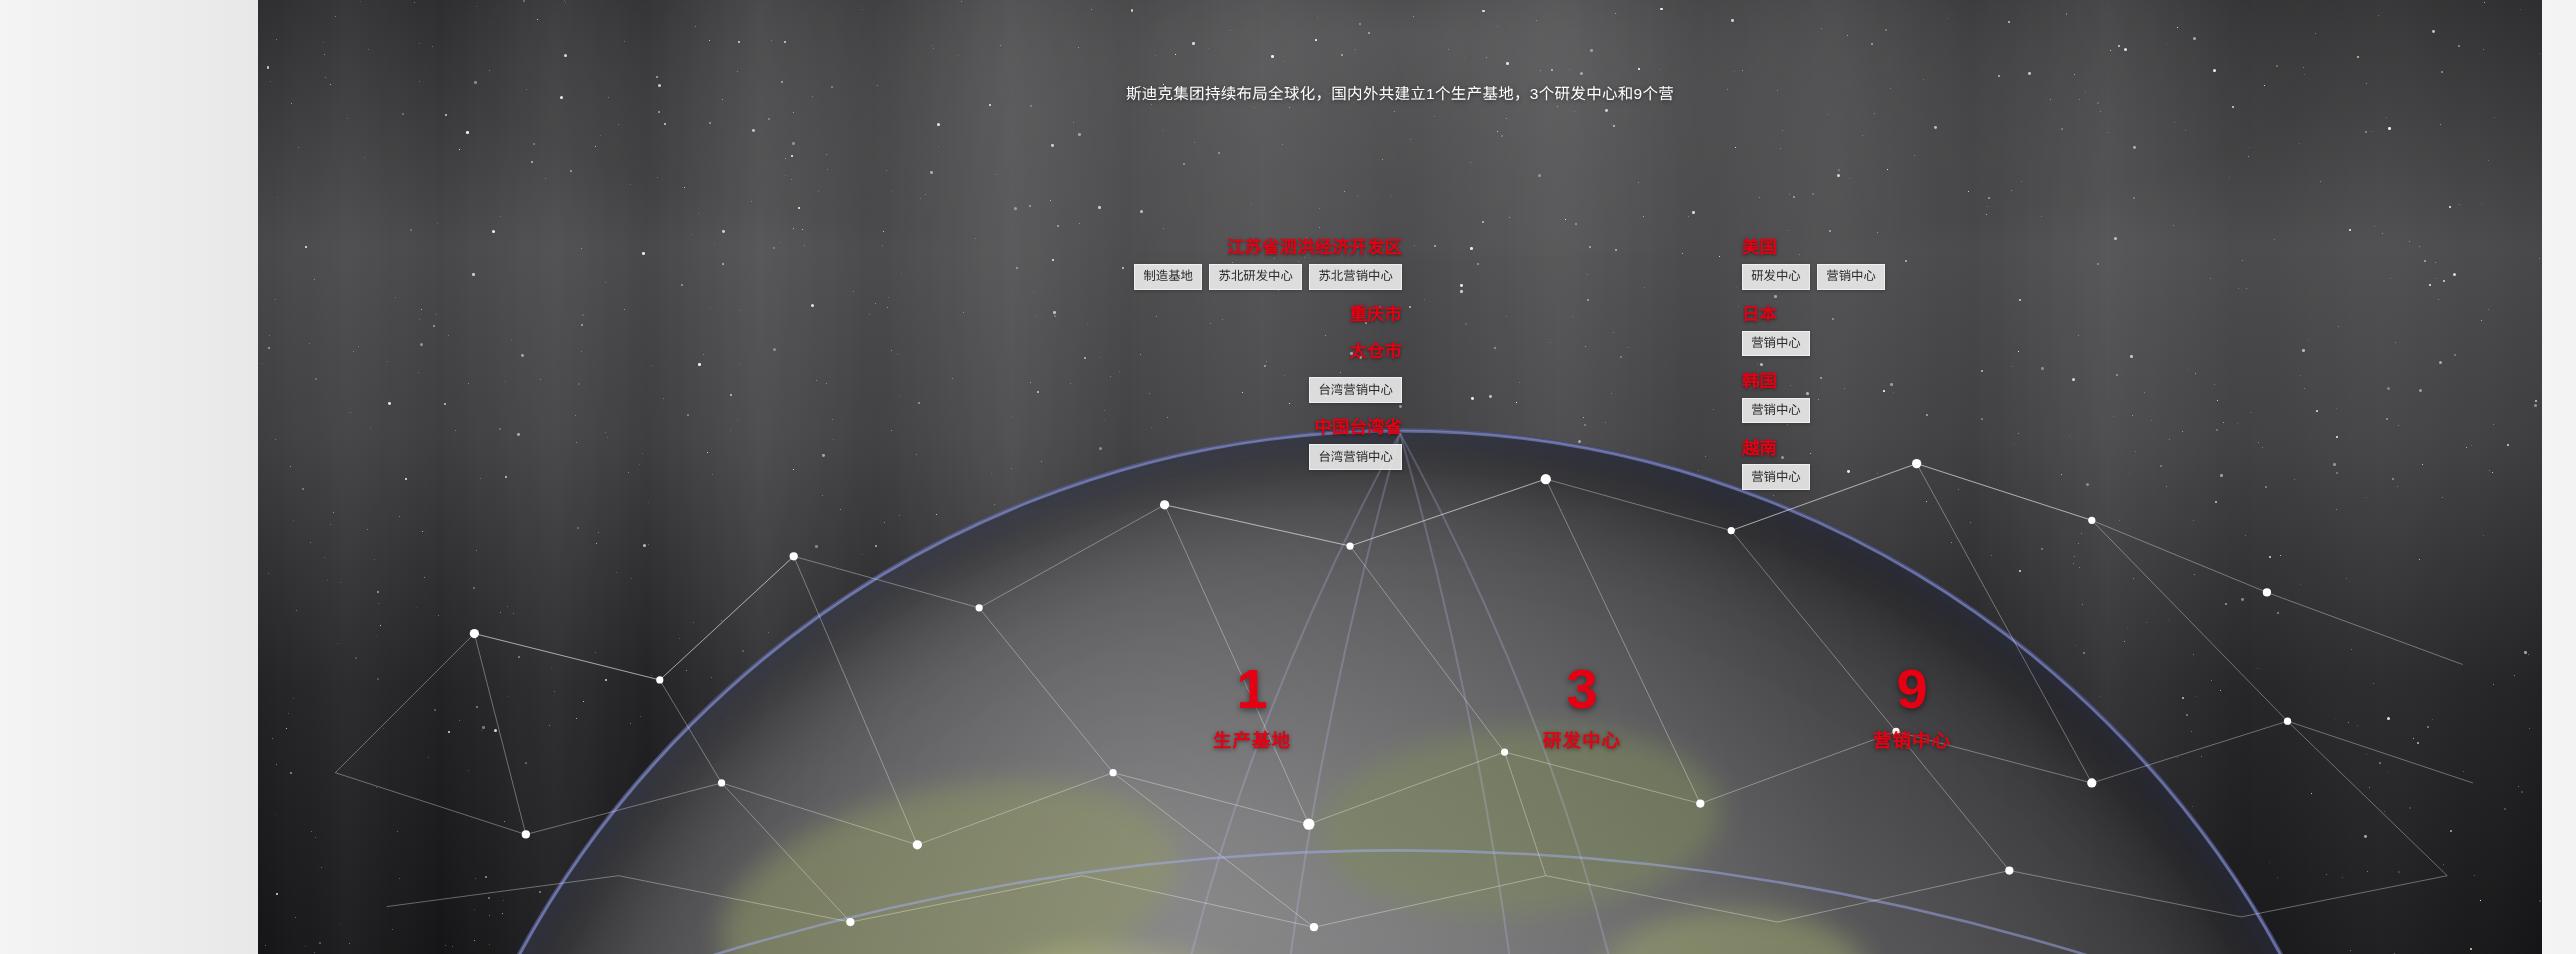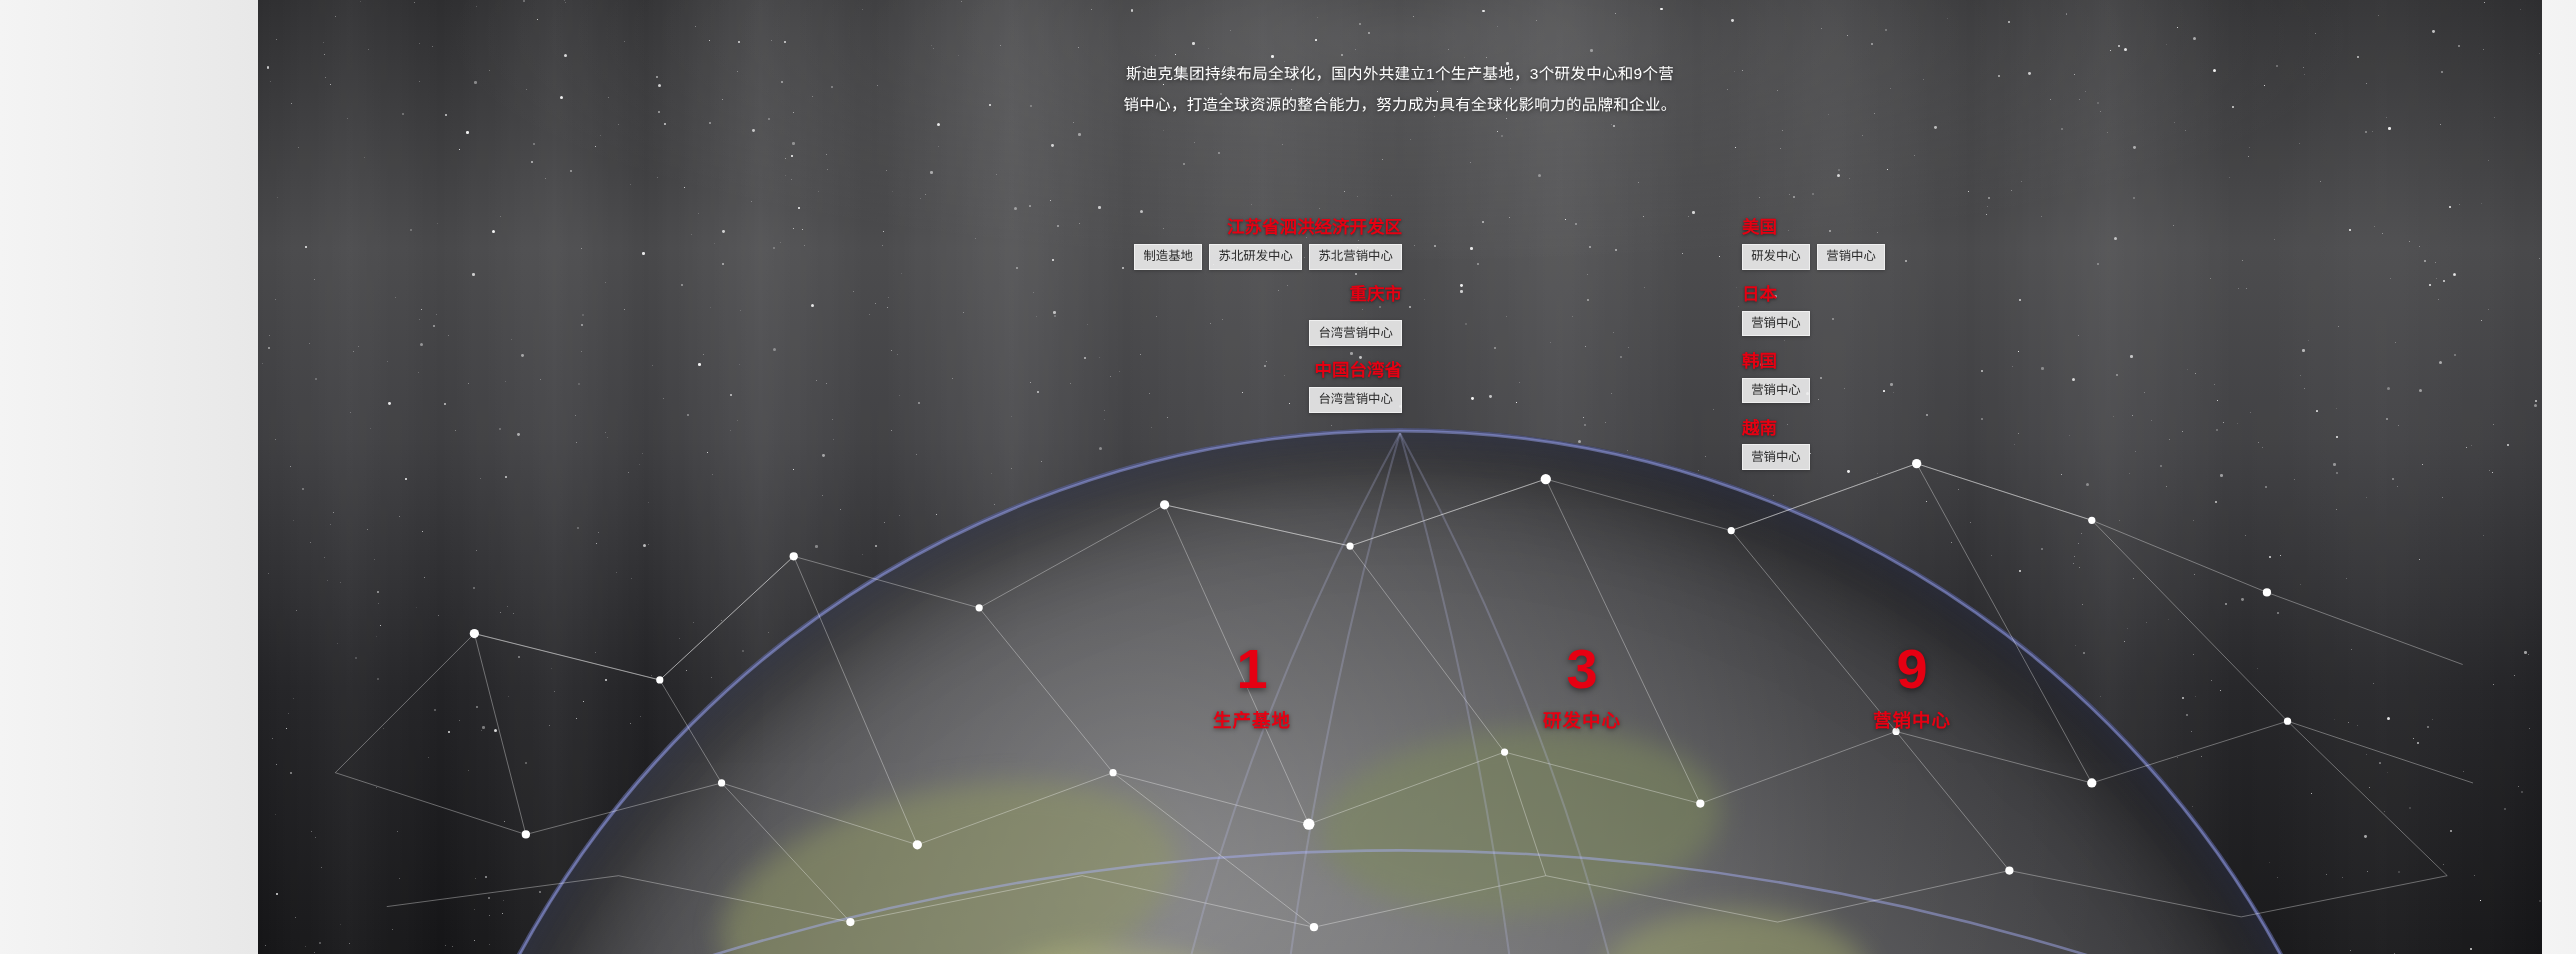--- a/index.html
+++ b/index.html
@@ -157,20 +157,21 @@
     position: absolute;
     left: 0; top: 0;
     width: 2284px; height: 954px;
     pointer-events: none;
   }
 
   
   #content {
     position: absolute;
     inset: 0;
+    margin-top: 20px;
   }
 
   
   .intro {
     position: absolute;
     left: 50%;
     transform: translateX(-50%);
     top: 58px;
     width: 793px;
     text-align: center;
@@ -1446,41 +1447,41 @@
           <circle cx="1150" cy="1790" r="8"></circle>
         <circle cx="2050" cy="1800" r="8"></circle>
           <circle cx="3400" cy="1690" r="8"></circle>
       </g>
     </svg>
 
     <div id="content">
 
       <div class="intro">
         <div>斯迪克集团持续布局全球化，国内外共建立1个生产基地，3个研发中心和9个营</div>
-        <div>销中心，打造全球资源的整合能力，努力成为具有全球化影响力的品牌和企业。</div>
       </div>
 
       <div class="regions">
 
         <div class="col left">
 
           <div class="region">
             <div class="region-name">江苏省泗洪经济开发区</div>
             <div class="tagrow">
               <span class="tag">制造基地</span>
               <span class="tag">苏北研发中心</span>
               <span class="tag">苏北营销中心</span>
             </div>
           </div>
 
           <div class="region">
             <div class="region-name">重庆市</div>
           </div>
 
           <div class="region">
+            <div class="region-name">太仓市</div>
           </div>
 
           <div class="region">
             <div class="tagrow">
               <span class="tag">台湾营销中心</span>
             </div>
           </div>
 
           <div class="region">
             <div class="region-name">中国台湾省</div>

